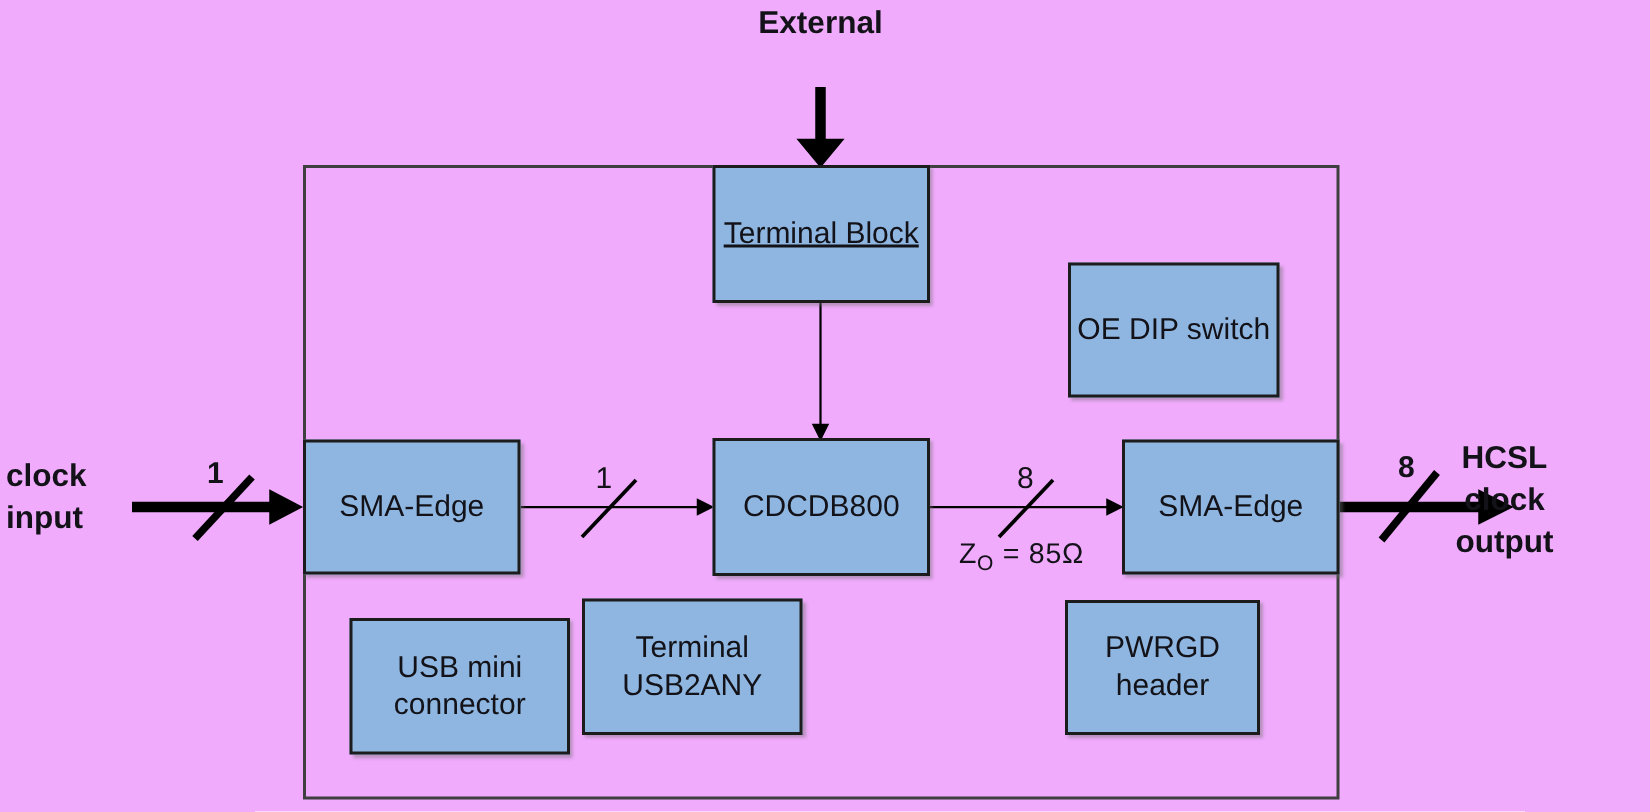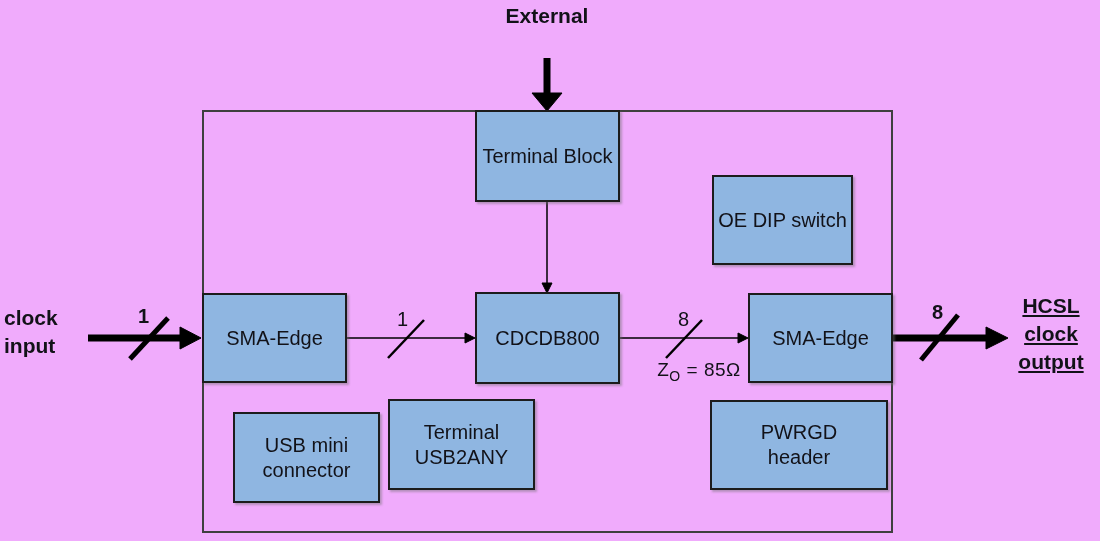--- a/index.html
+++ b/index.html
@@ -97,35 +97,35 @@
 
   <div class="outer-label center" style="left:472px;top:2px;width:150px;">
     <span class="ln">External</span>
   </div>
 
   <div class="outer-label" style="left:4px;top:304px;width:85px;">
     <span class="ln">clock</span>
     <span class="ln">input</span>
   </div>
 
-  <div class="outer-label center" style="left:1004px;top:292px;width:94px;text-decoration:underline;">
+  <div class="outer-label center" style="left:956px;top:292px;width:94px;">
     <span class="ln">HCSL</span>
     <span class="ln">clock</span>
     <span class="ln">output</span>
   </div>
 
   <span class="bus-num bold" style="left:138px;top:306px;">1</span>
   <span class="bus-num" style="left:397px;top:309px;">1</span>
   <span class="bus-num" style="left:678px;top:309px;">8</span>
   <span class="bus-num bold" style="left:932px;top:302px;">8</span>
 
 
-  <span class="imp" style="left:644px;top:359px;width:110px;"><span>Z</span><sub>O</sub><span> = 85Ω</span></span>
+  <span class="imp" style="left:626px;top:359px;width:110px;"><span>Z</span><sub>O</sub><span> = 85Ω</span></span>
 
-  <div class="block" style="left:475px;top:110px;width:145px;height:92px;">
+  <div class="block" style="left:475px;top:110px;width:145px;height:92px;text-decoration:underline;">
     <span>Terminal Block</span>
   </div>
 
   <div class="block" style="left:712px;top:175px;width:141px;height:90px;">
     <span>OE DIP switch</span>
   </div>
 
   <div class="block" style="left:202px;top:293px;width:145px;height:90px;">
     <span>SMA-Edge</span>
   </div>
@@ -145,20 +145,20 @@
     </div>
   </div>
 
   <div class="block" style="left:388px;top:399px;width:147px;height:91px;">
     <div>
       <span class="bl">Terminal</span>
       <span class="bl">USB2ANY</span>
     </div>
   </div>
 
-  <div class="block" style="left:710px;top:400px;width:178px;height:90px;">
+  <div class="block" style="left:710px;top:400px;width:130px;height:90px;">
     <div>
       <span class="bl">PWRGD</span>
       <span class="bl">header</span>
     </div>
   </div>
 
 </div>
 
 </body></html>

